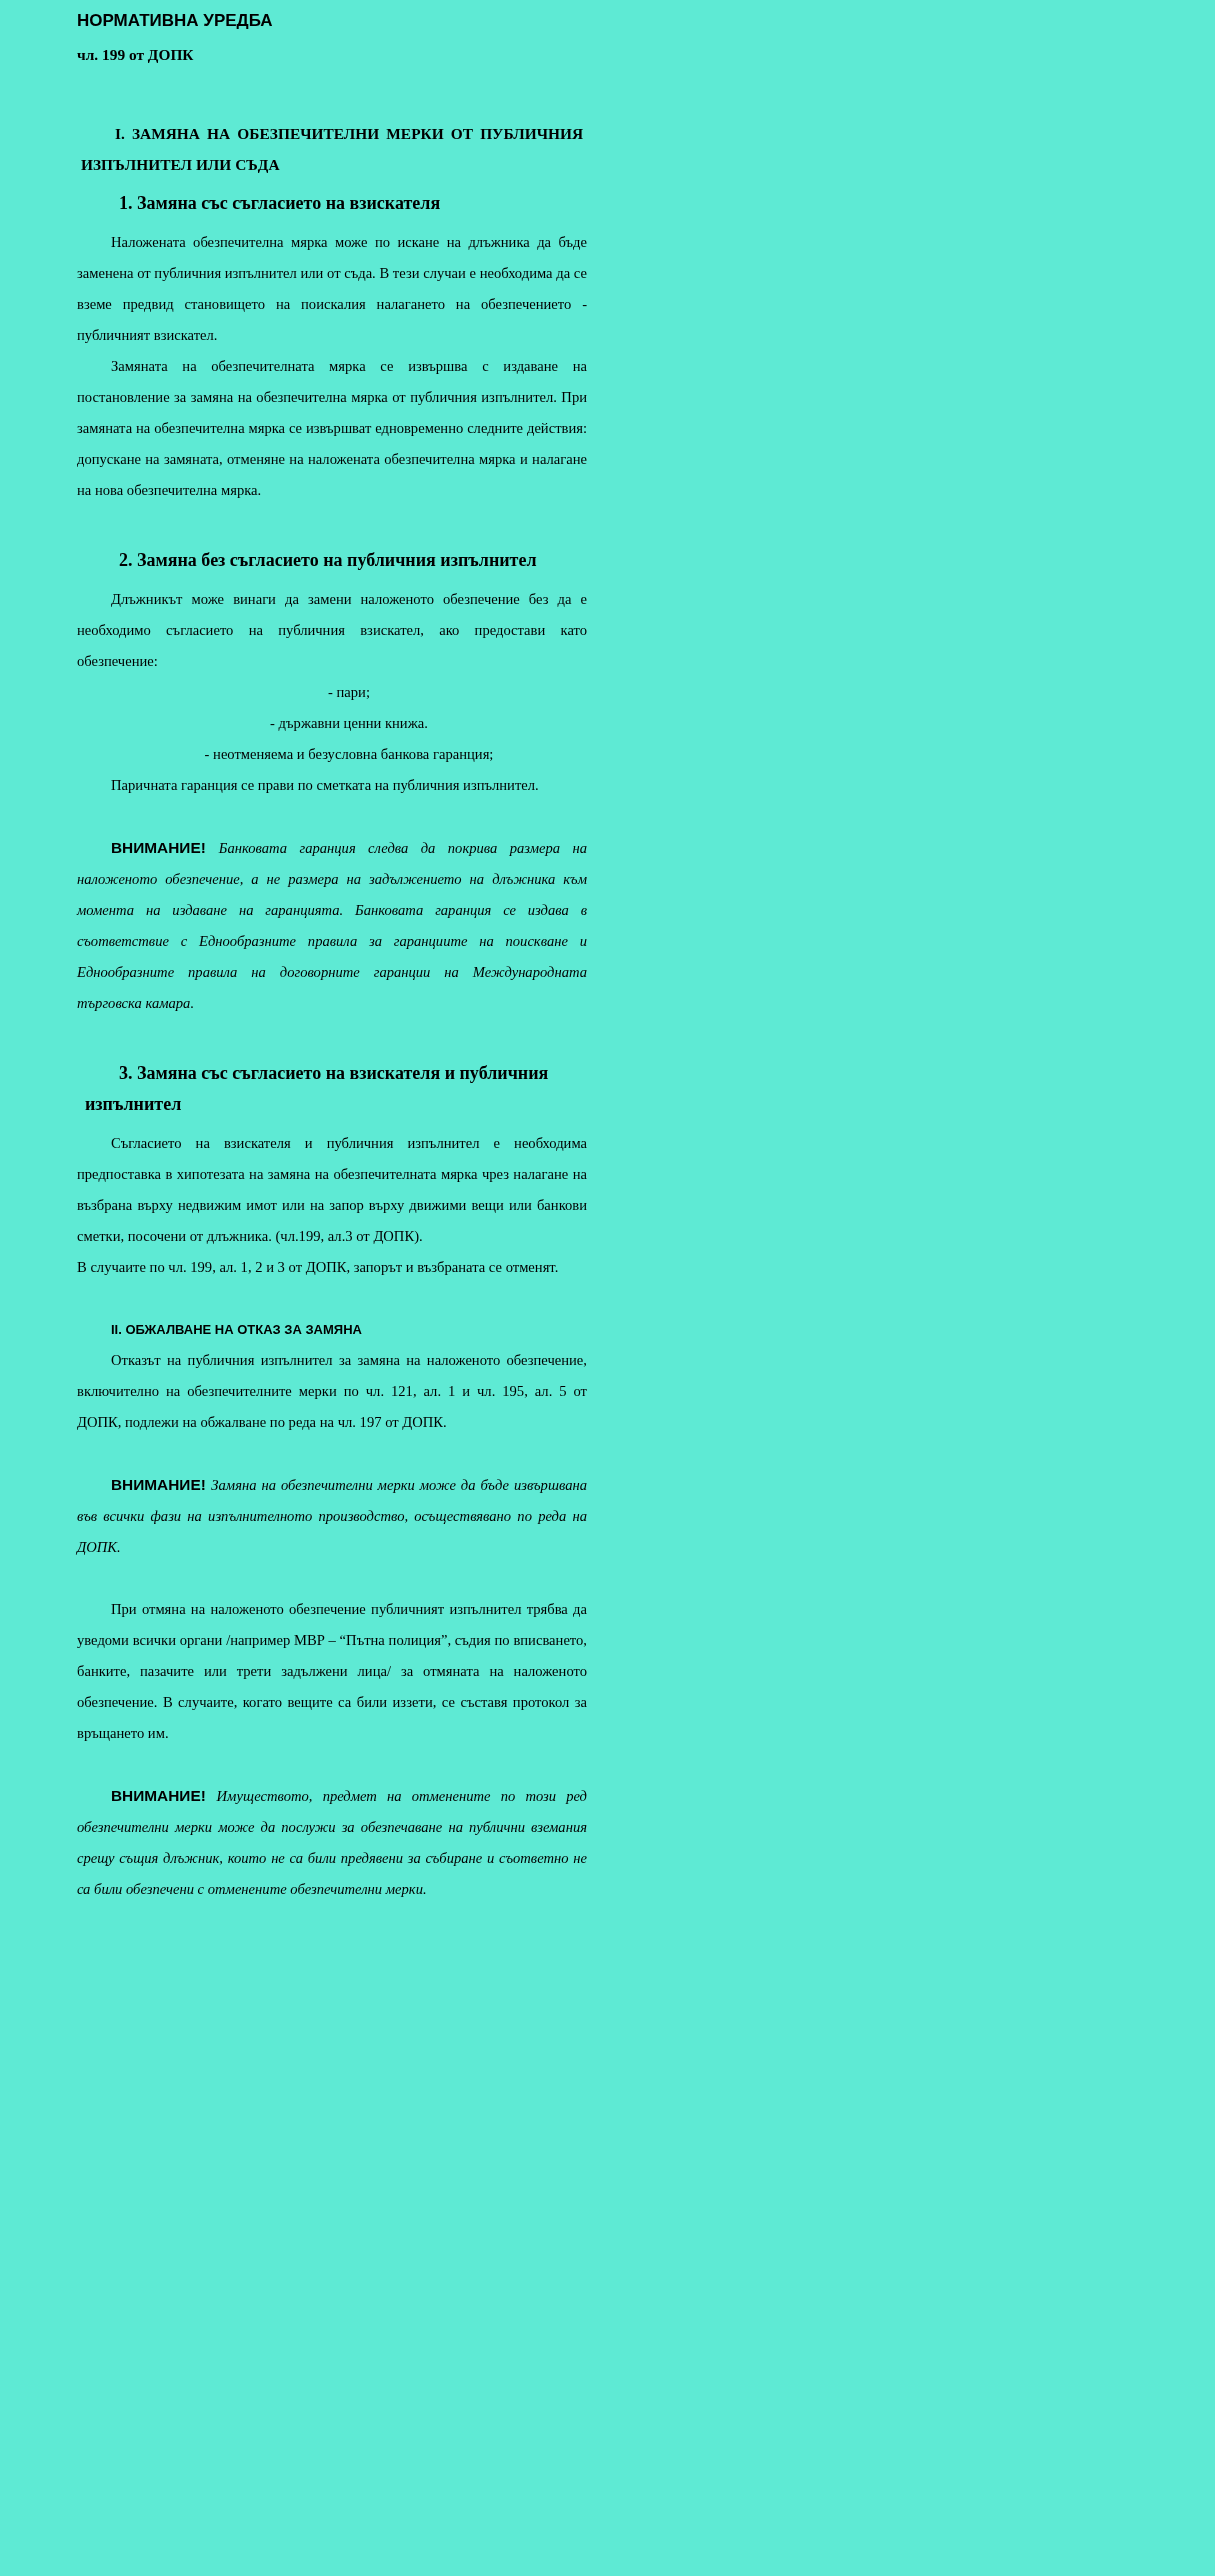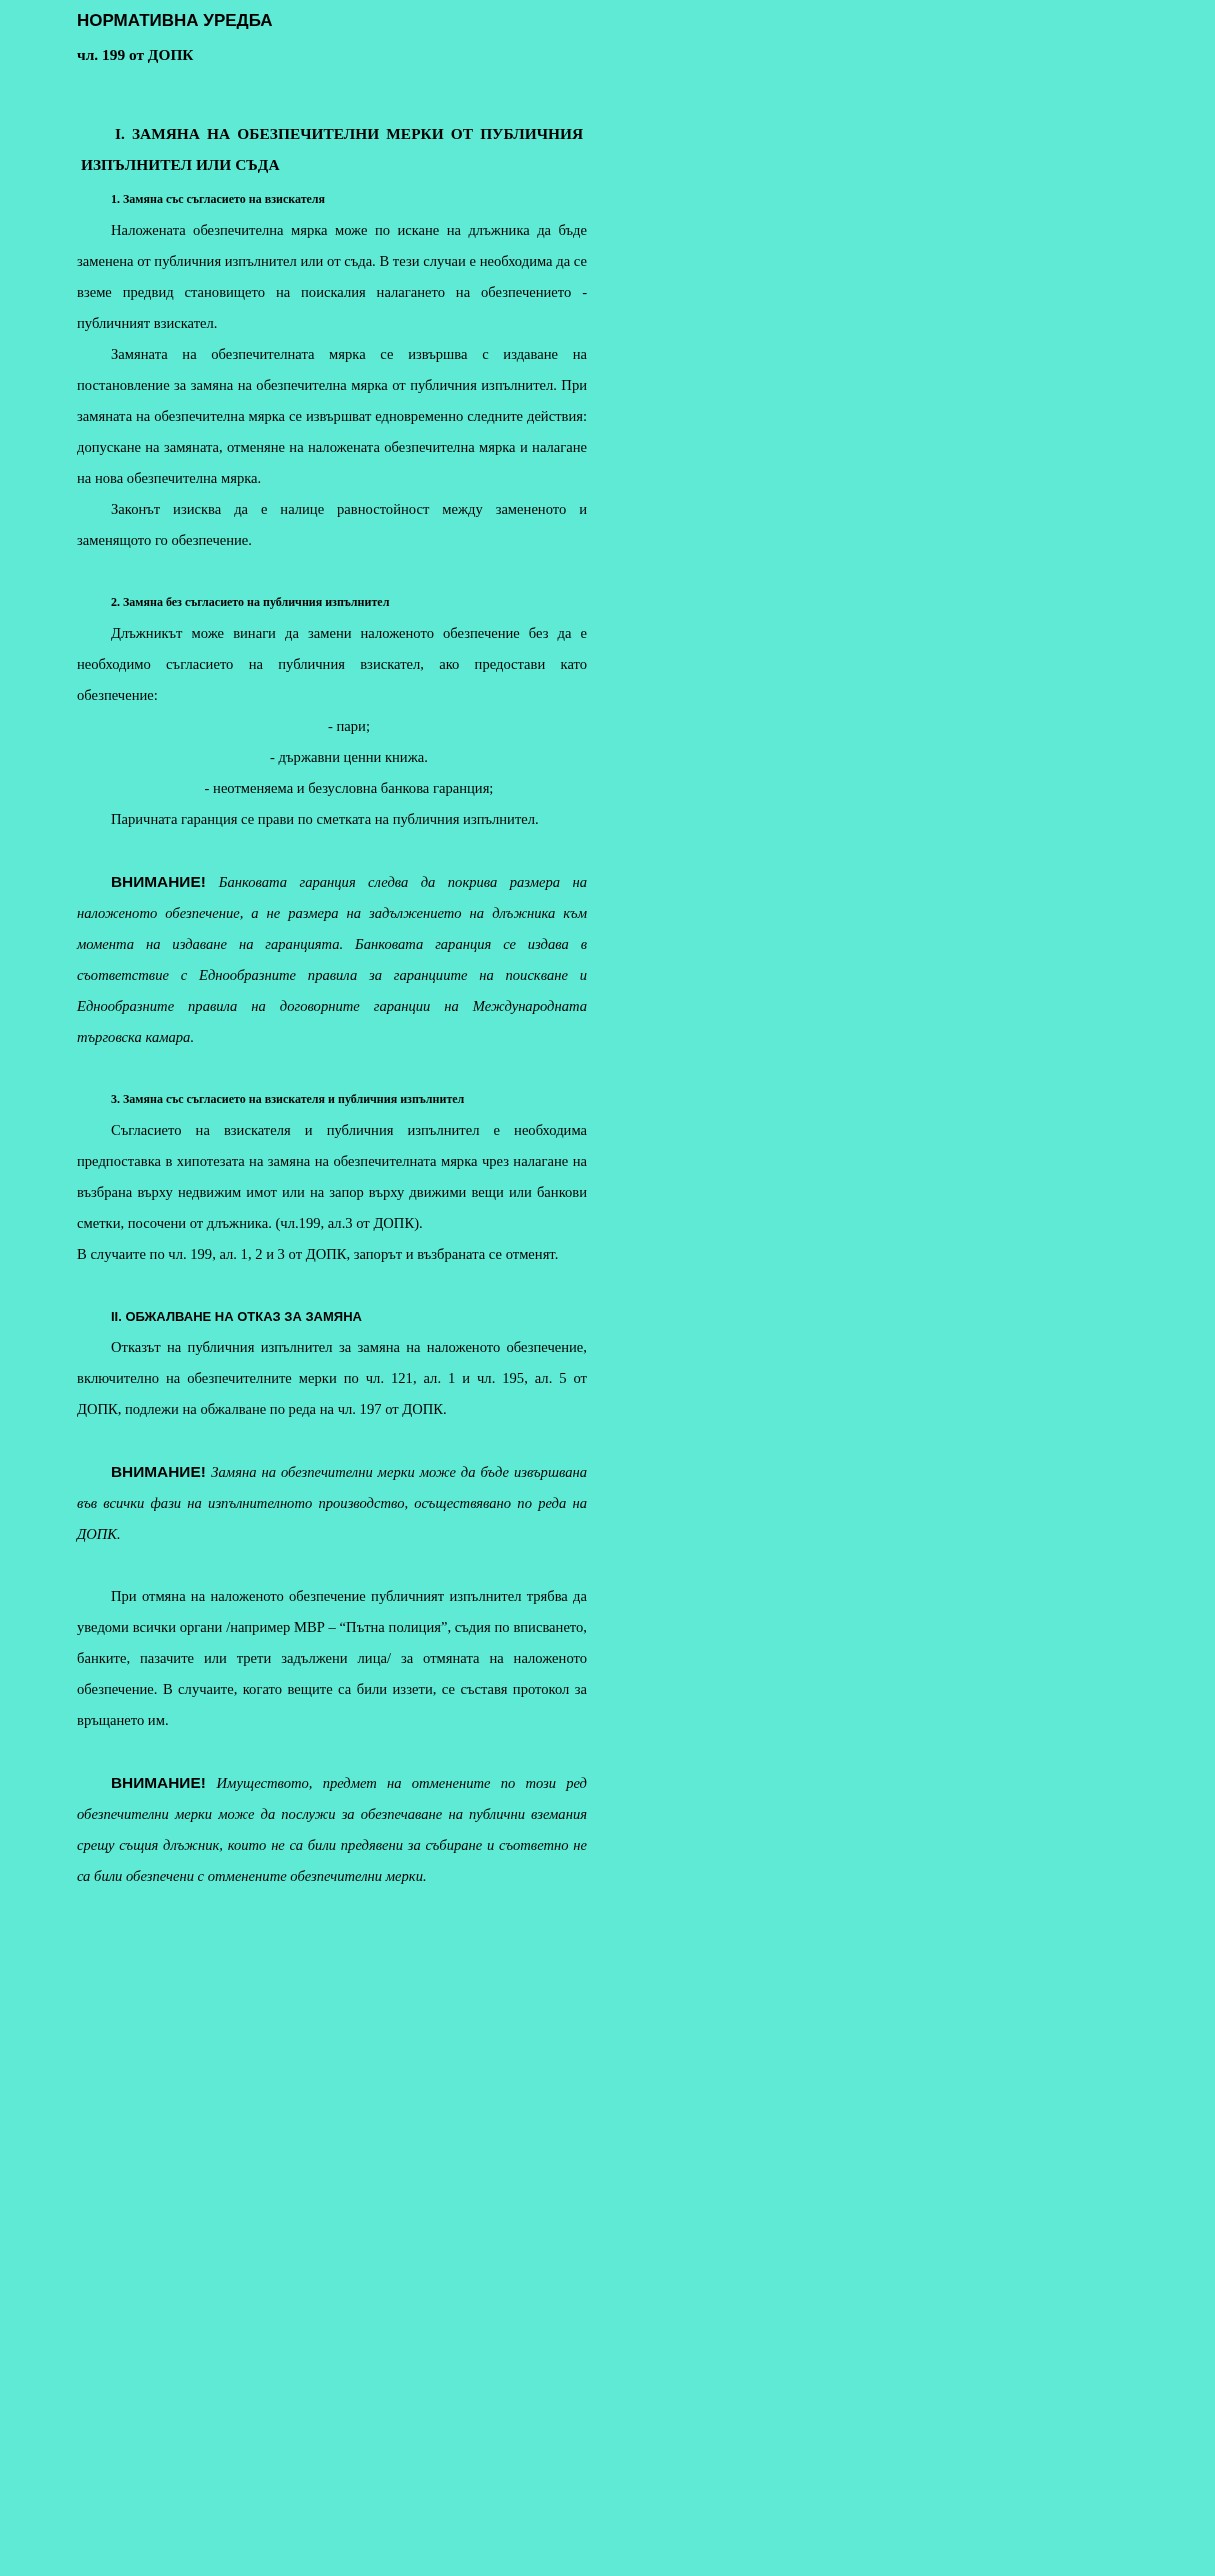--- a/index.html
+++ b/index.html
@@ -71,23 +71,23 @@
     font-size: 13px;
     line-height: 31px;
     margin: 0;
     text-indent: 34px;
     text-align: left;
   }
 
   .sub-heading {
     font-family: "Liberation Serif", "DejaVu Serif", serif;
     font-weight: bold;
-    font-size: 12px;
+    font-size: 18px;
     line-height: 31px;
-    margin: 0;
+    margin: 8px;
     text-indent: 34px;
     text-align: left;
   }
 
   p.body {
     font-family: "Liberation Serif", "DejaVu Serif", serif;
     font-size: 14.6px;
     line-height: 31px;
     margin: 0;
     text-align: justify;
@@ -136,21 +136,20 @@
     <div class="spacer-lg"></div>
 
     <h3 class="section-heading-serif">I. ЗАМЯНА НА ОБЕЗПЕЧИТЕЛНИ МЕРКИ ОТ ПУБЛИЧНИЯ ИЗПЪЛНИТЕЛ ИЛИ СЪДА</h3>
 
     <h4 class="sub-heading">1. Замяна със съгласието на взискателя</h4>
 
     <p class="body">Наложената обезпечителна мярка може по искане на длъжника да бъде заменена от публичния изпълнител или от съда. В тези случаи е необходима да се вземе предвид становището на поискалия налагането на обезпечението - публичният взискател.</p>
 
     <p class="body">Замяната на обезпечителната мярка се извършва с издаване на постановление за замяна на обезпечителна мярка от публичния изпълнител. При замяната на обезпечителна мярка се извършват едновременно следните действия: допускане на замяната, отменяне на наложената обезпечителна мярка и налагане на нова обезпечителна мярка.</p>
 
-    <p class="body">Законът изисква да е налице равностойност между замененото и заменящото го обезпечение.</p>
 
     <div class="spacer-md"></div>
 
     <h4 class="sub-heading">2. Замяна без съгласието на публичния изпълнител</h4>
 
     <p class="body">Длъжникът може винаги да замени наложеното обезпечение без да е необходимо съгласието на публичния взискател, ако предостави като обезпечение:</p>
 
     <p class="bullet">- пари;</p>
 
     <p class="bullet">- държавни ценни книжа.</p>

